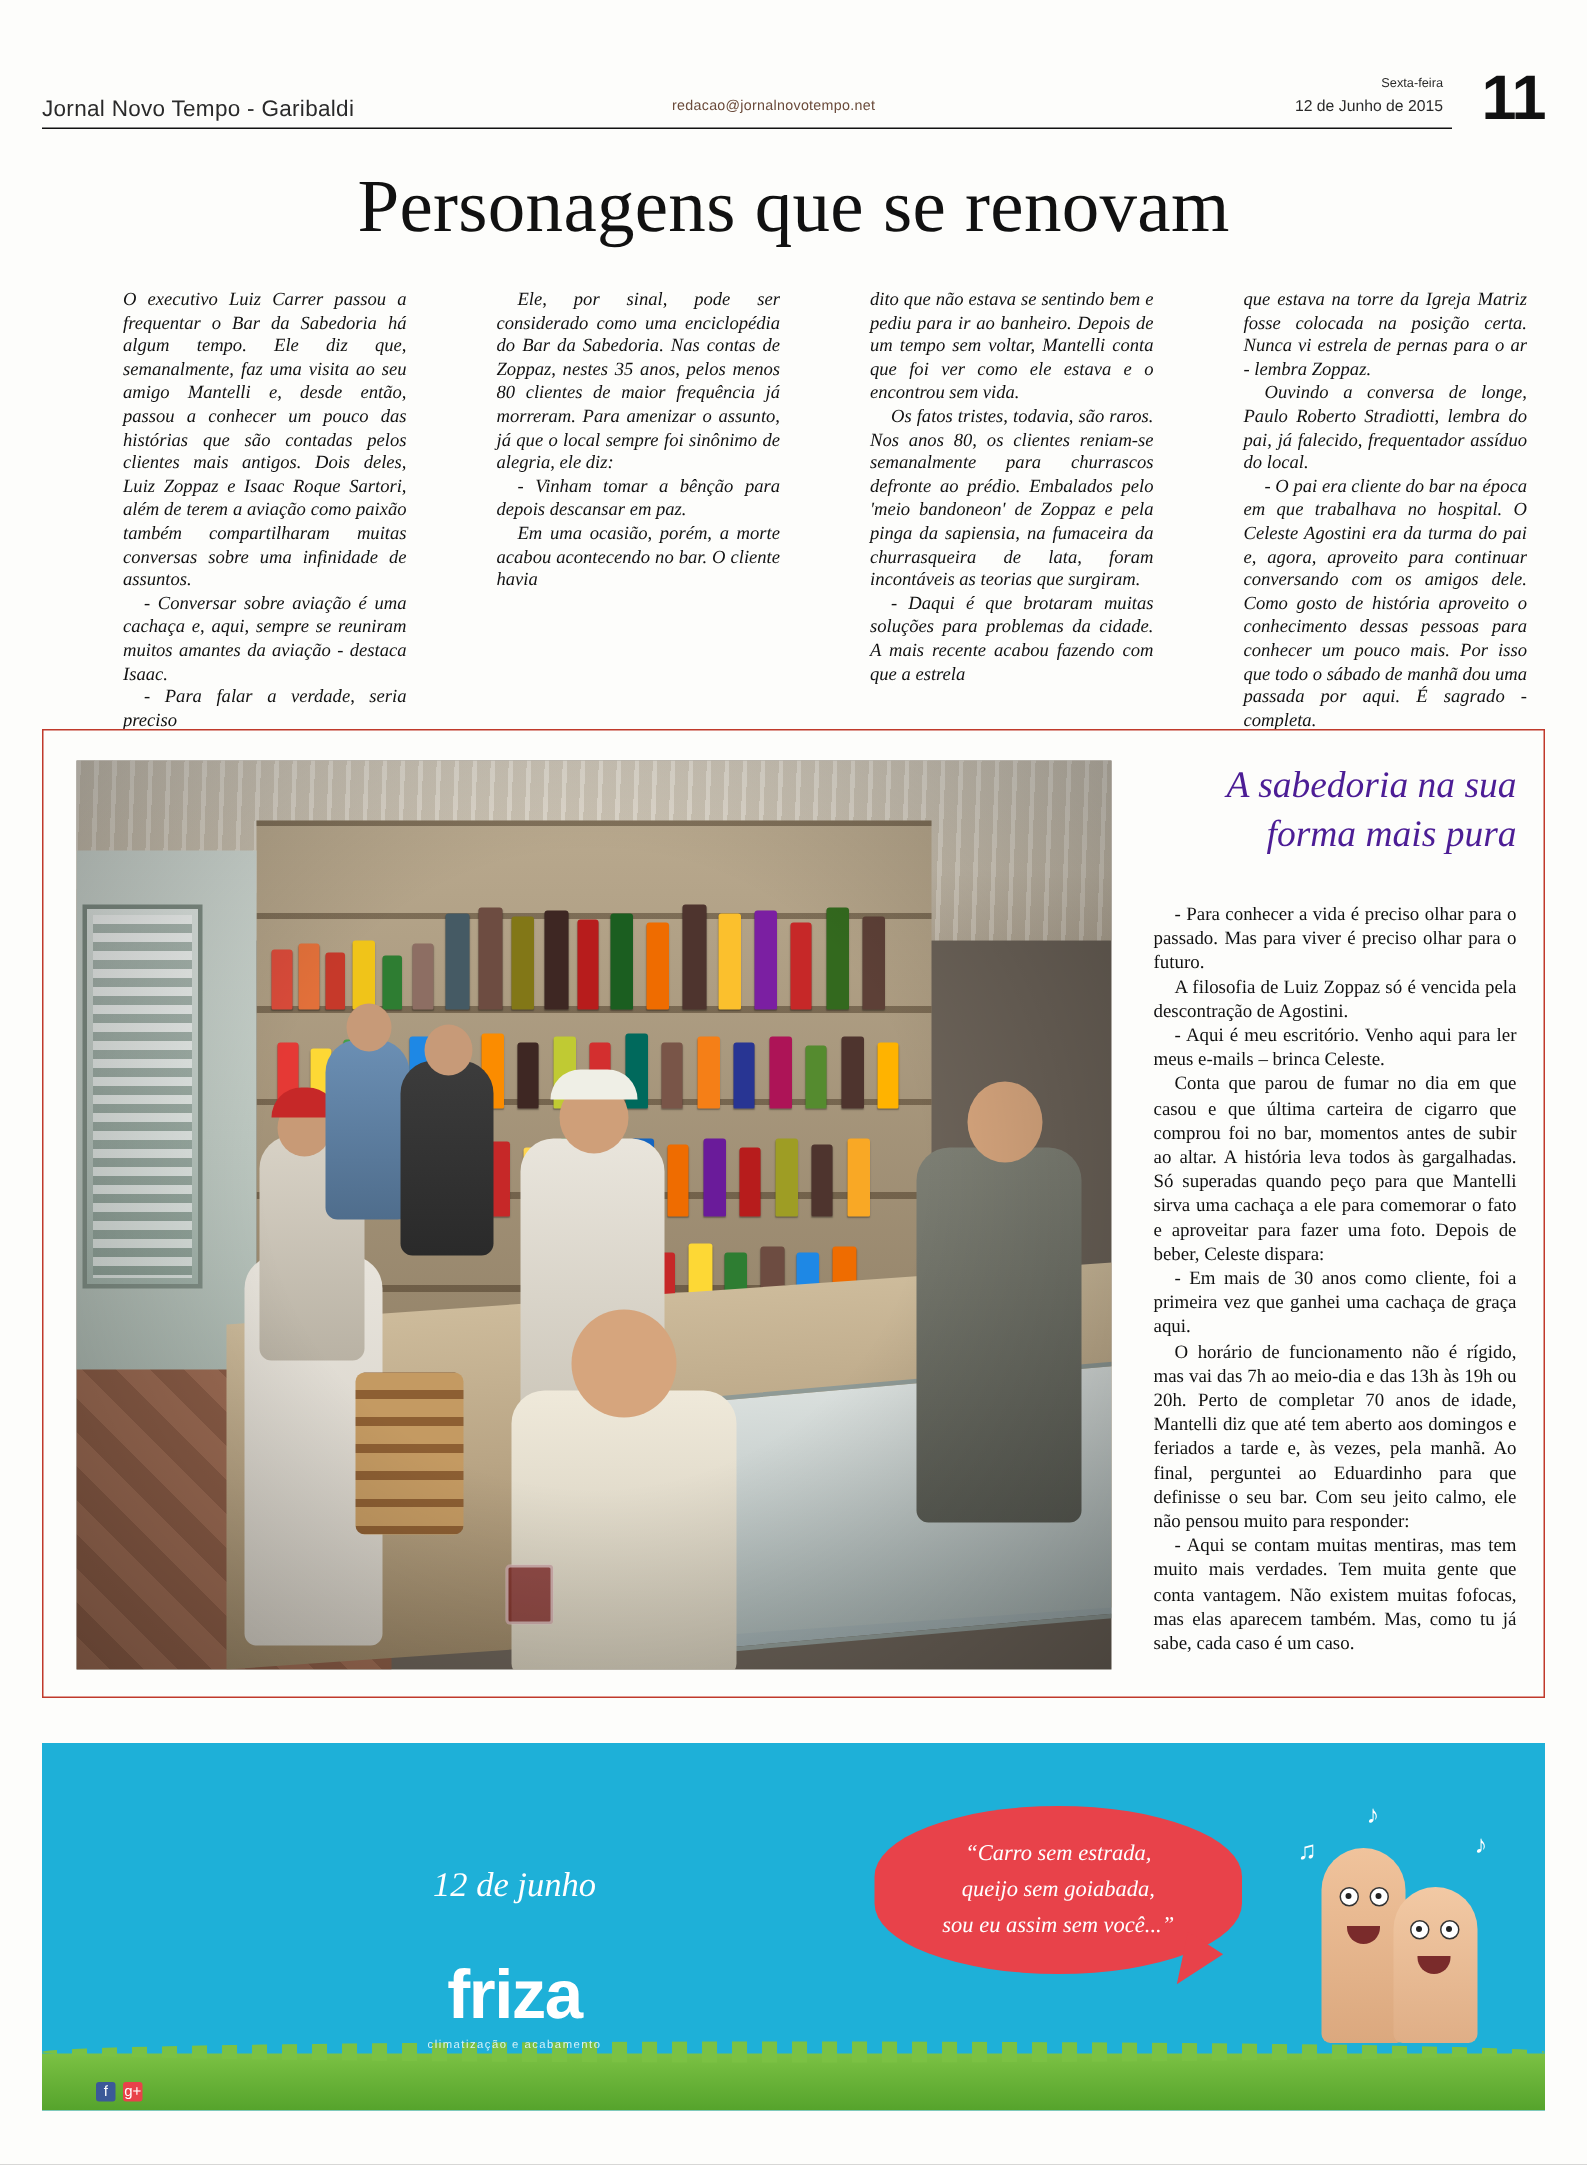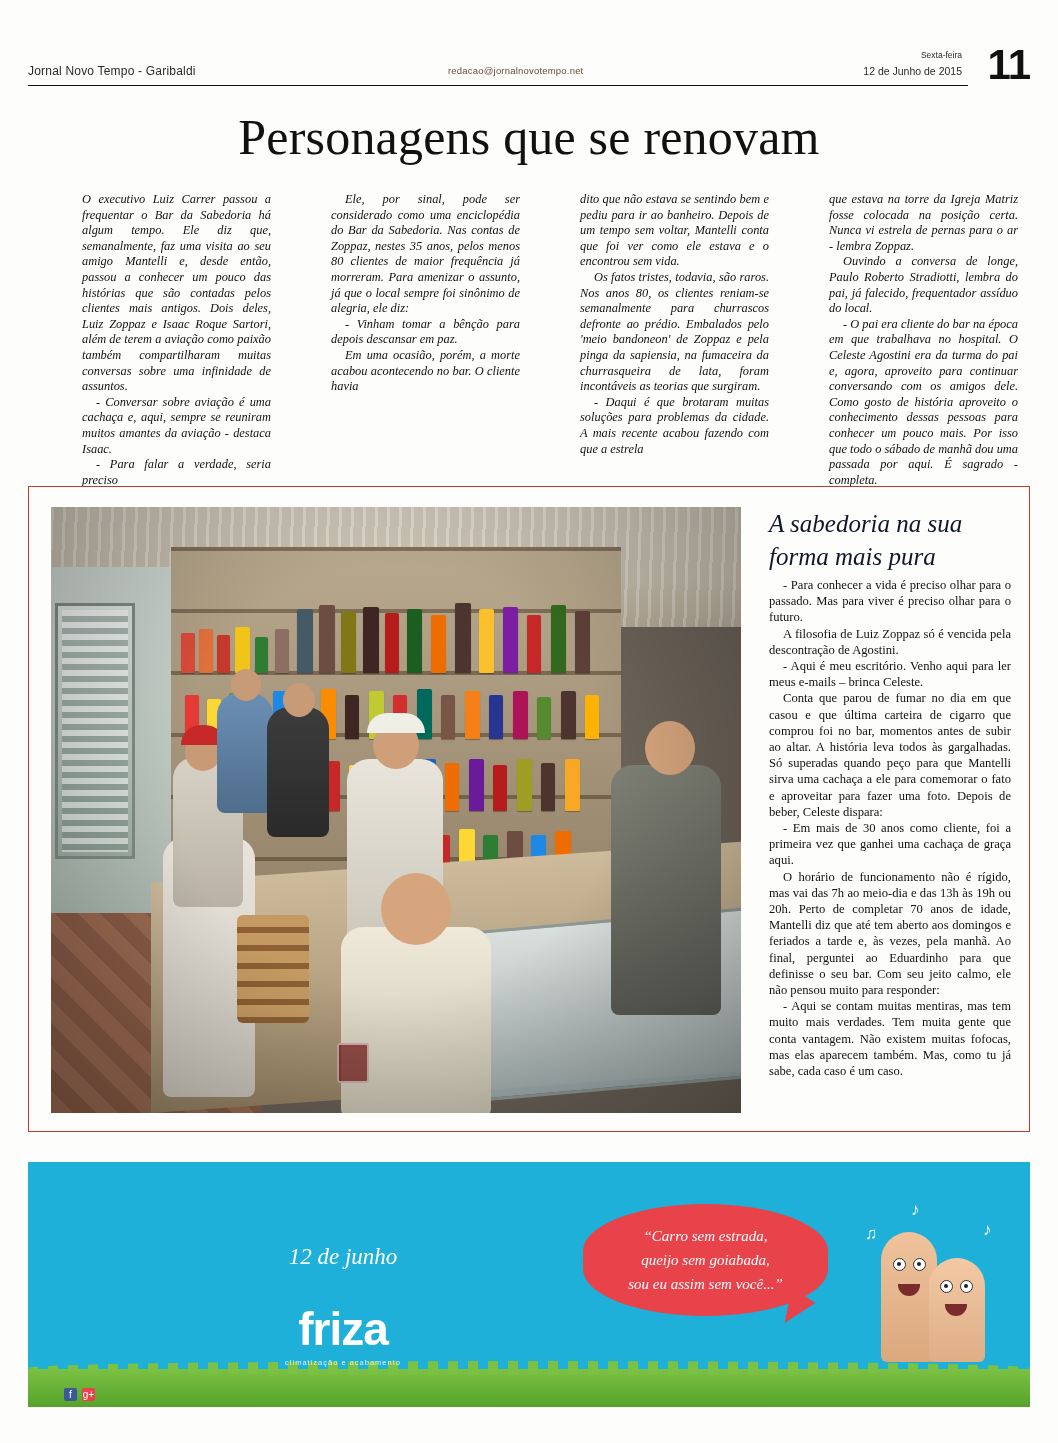--- a/index.html
+++ b/index.html
@@ -24,21 +24,21 @@
     left: 28px;
     top: 52px;
     width: 1002px;
     height: 40px;
   }
   .mast-left {
     position: absolute;
     left: 0;
     top: 12px;
     font-family: "Liberation Sans", sans-serif;
-    font-size: 12px;
+    font-size: 15px;
     color: #2a2a2a;
     letter-spacing: .2px;
   }
   .mast-center {
     position: absolute;
     left: 420px;
     top: 13px;
     font-family: "Liberation Sans", sans-serif;
     font-size: 9.5px;
     color: #6a4a3a;
@@ -210,23 +210,23 @@
     position: absolute;
     left: 740px;
     top: 20px;
     width: 242px;
   }
   .side-title {
     font-family: "Liberation Serif", serif;
     font-style: italic;
     font-size: 25px;
     line-height: 33px;
-    text-align: left;
-    color: #0f172a;
-    margin-bottom: 4px;
+    text-align: right;
+    color: #4c1d95;
+    margin-bottom: 28px;
   }
   .side-body p {
     margin: 0;
     font-family: "Liberation Serif", serif;
     font-size: 12.6px;
     line-height: 16.2px;
     text-align: justify;
     text-indent: 14px;
     color: #111;
   }

